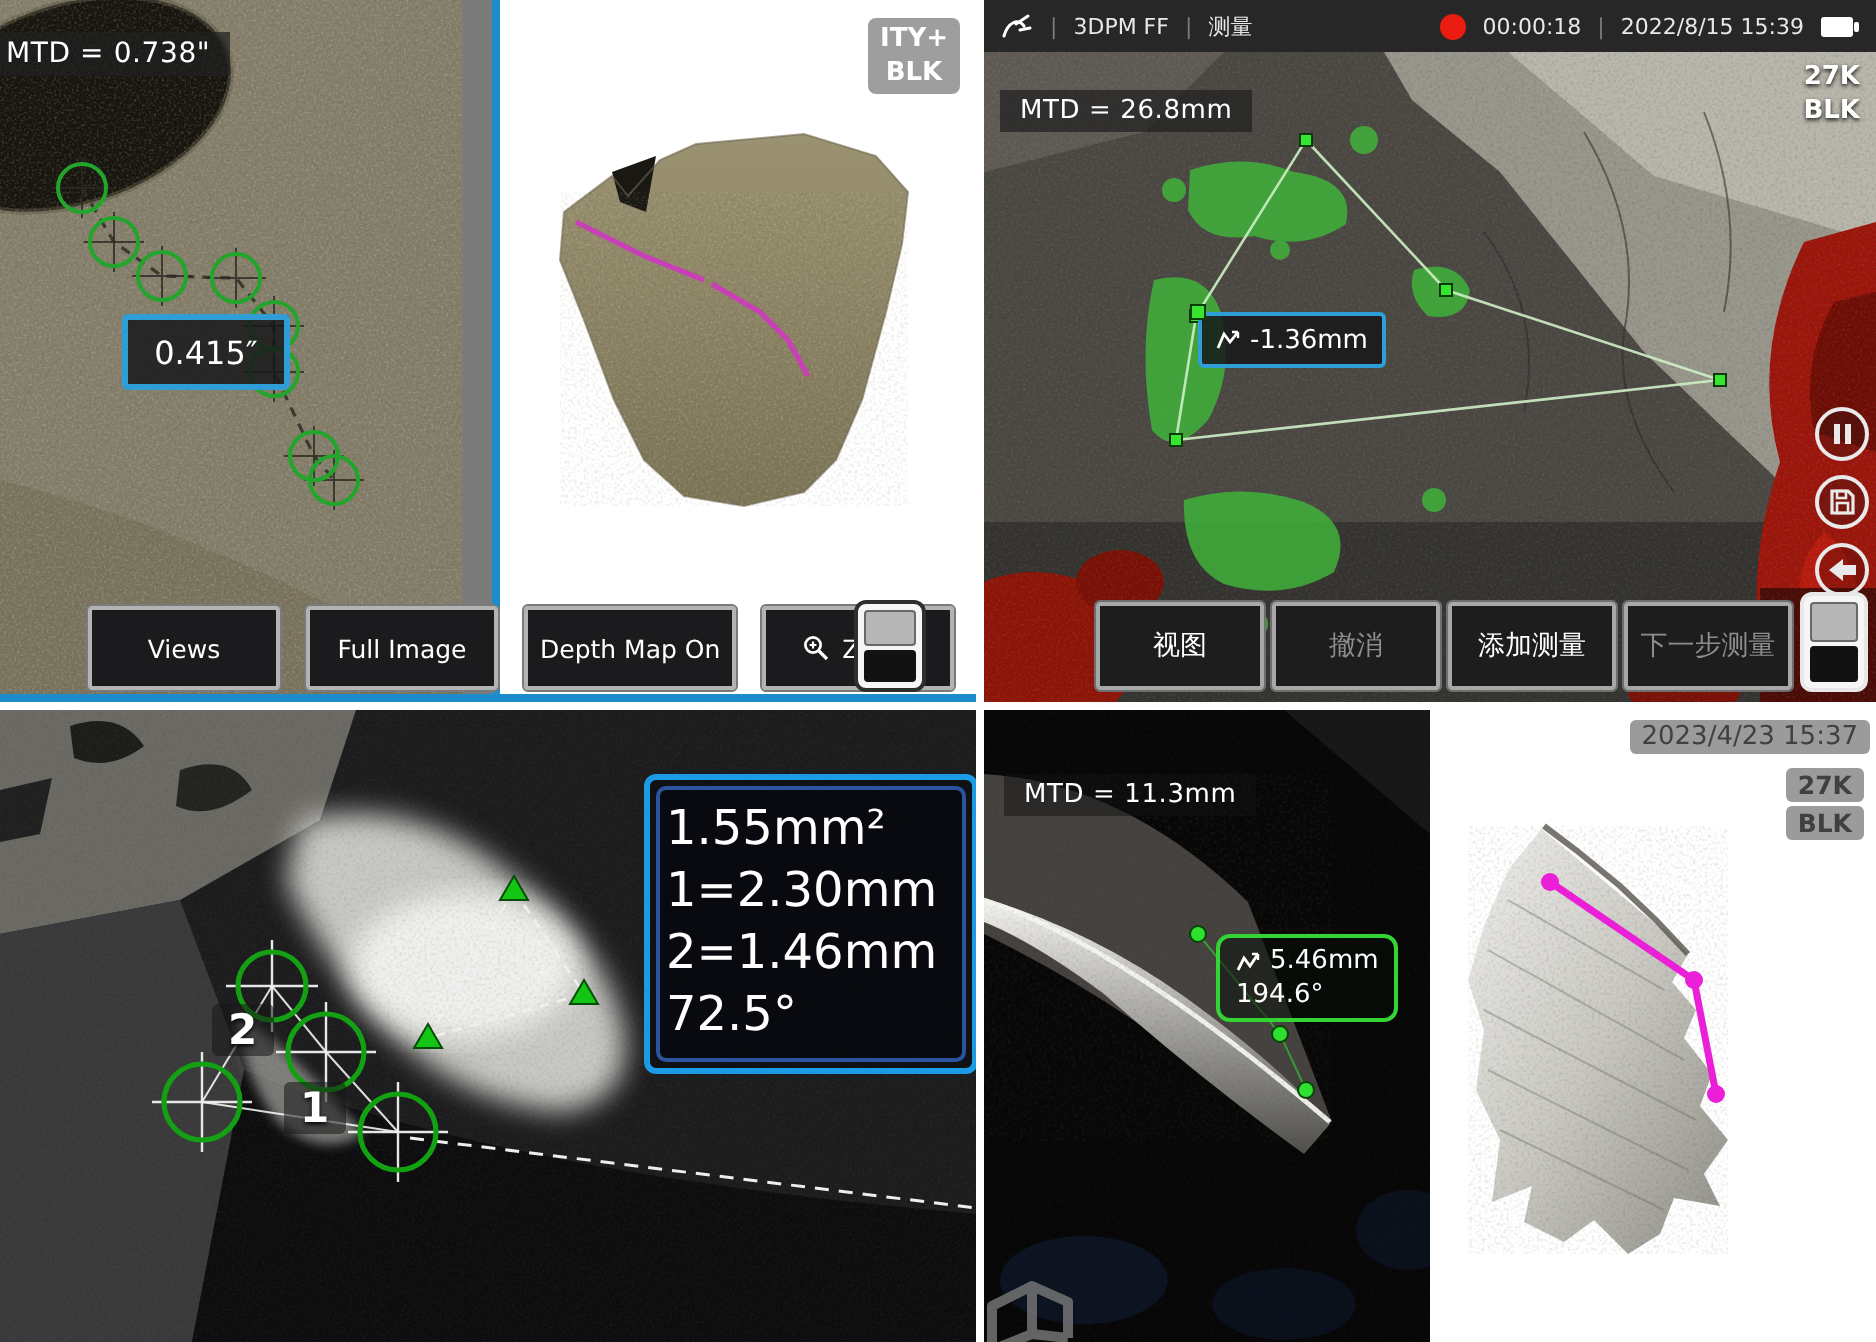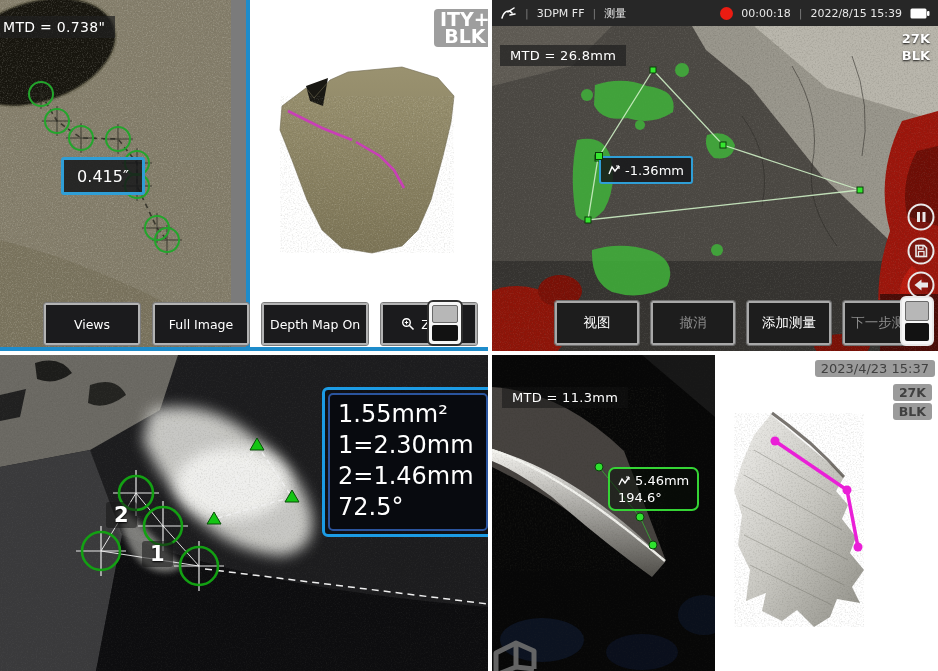--- a/index.html
+++ b/index.html
@@ -69,38 +69,38 @@
     font-size:12.5px;padding:1px 6px;white-space:nowrap;
   }
 
   
   .result-frame{
     position:absolute;border:3px solid #1c9be4;border-radius:6px;padding:3px;
     background:rgba(6,8,12,.55);
   }
   .result-inner{
     border:2px solid #2a549e;border-radius:5px;background:rgba(8,10,14,.9);
-    padding:4px 12px 6px 8px;color:#fff;font-size:24px;line-height:31px;white-space:nowrap;
+    padding:4px 12px 6px 3px;color:#fff;font-size:24px;line-height:31px;white-space:nowrap;
   }
   .cursor-num{
     position:absolute;color:#fff;font-weight:bold;font-size:21px;
     background:rgba(22,22,22,.55);border-radius:3px;padding:1px 8px;
     text-shadow:0 1px 2px #000;
   }
 
   
   .green-box{
     position:absolute;border:2px solid #35d435;border-radius:7px;background:rgba(8,14,8,.55);
     color:#fff;font-size:13px;line-height:17px;padding:3px 8px;white-space:nowrap;
   }
   .green-box .row{display:flex;align-items:center;gap:4px;}
 
   .tl-badge{
     position:absolute;background:#9e9e9e;border-radius:4px;color:#fff;font-weight:bold;
-    font-size:19px;line-height:17px;text-align:center;padding:2px 6px;
+    font-size:13px;line-height:17px;text-align:center;padding:2px 6px;
   }
 
   .icon-stack{position:absolute;display:flex;flex-direction:column;gap:6px;}
 </style>
 </head>
 <body>
 
 <svg width="0" height="0" style="position:absolute" aria-hidden="true">
   <defs>
     <filter id="spkW" x="0" y="0" width="100%" height="100%">
@@ -318,21 +318,21 @@
       <path d="M9,8.5 H17 L19.5,11 V19.5 H9 Z" fill="none" stroke="#e9e9e9" stroke-width="1.6"></path>
       <rect x="11.5" y="14.5" width="5.5" height="5" fill="none" stroke="#e9e9e9" stroke-width="1.3"></rect>
       <rect x="11.5" y="8.5" width="4.5" height="3.5" fill="none" stroke="#e9e9e9" stroke-width="1.3"></rect>
     </svg>
     <svg width="28" height="28" viewBox="0 0 28 28">
       <circle cx="14" cy="14" r="12.5" fill="rgba(60,10,8,.3)" stroke="#e9e9e9" stroke-width="2"></circle>
       <path d="M7.5,14 L14.5,8.5 L14.5,11.5 L21,11.5 L21,16.5 L14.5,16.5 L14.5,19.5 Z" fill="#e9e9e9"></path>
     </svg>
   </div>
 
-  <div class="btn-row" style="left:63px;bottom:6px;gap:12px">
+  <div class="btn-row" style="left:56px;bottom:6px;gap:4px">
     <div class="btn-cn">
         <span>视图</span>
       </div>
     <div class="btn-cn disabled">
         <span>撤消</span>
       </div>
     <div class="btn-cn">
         <span>添加测量</span>
       </div>
     <div class="btn-cn disabled">

